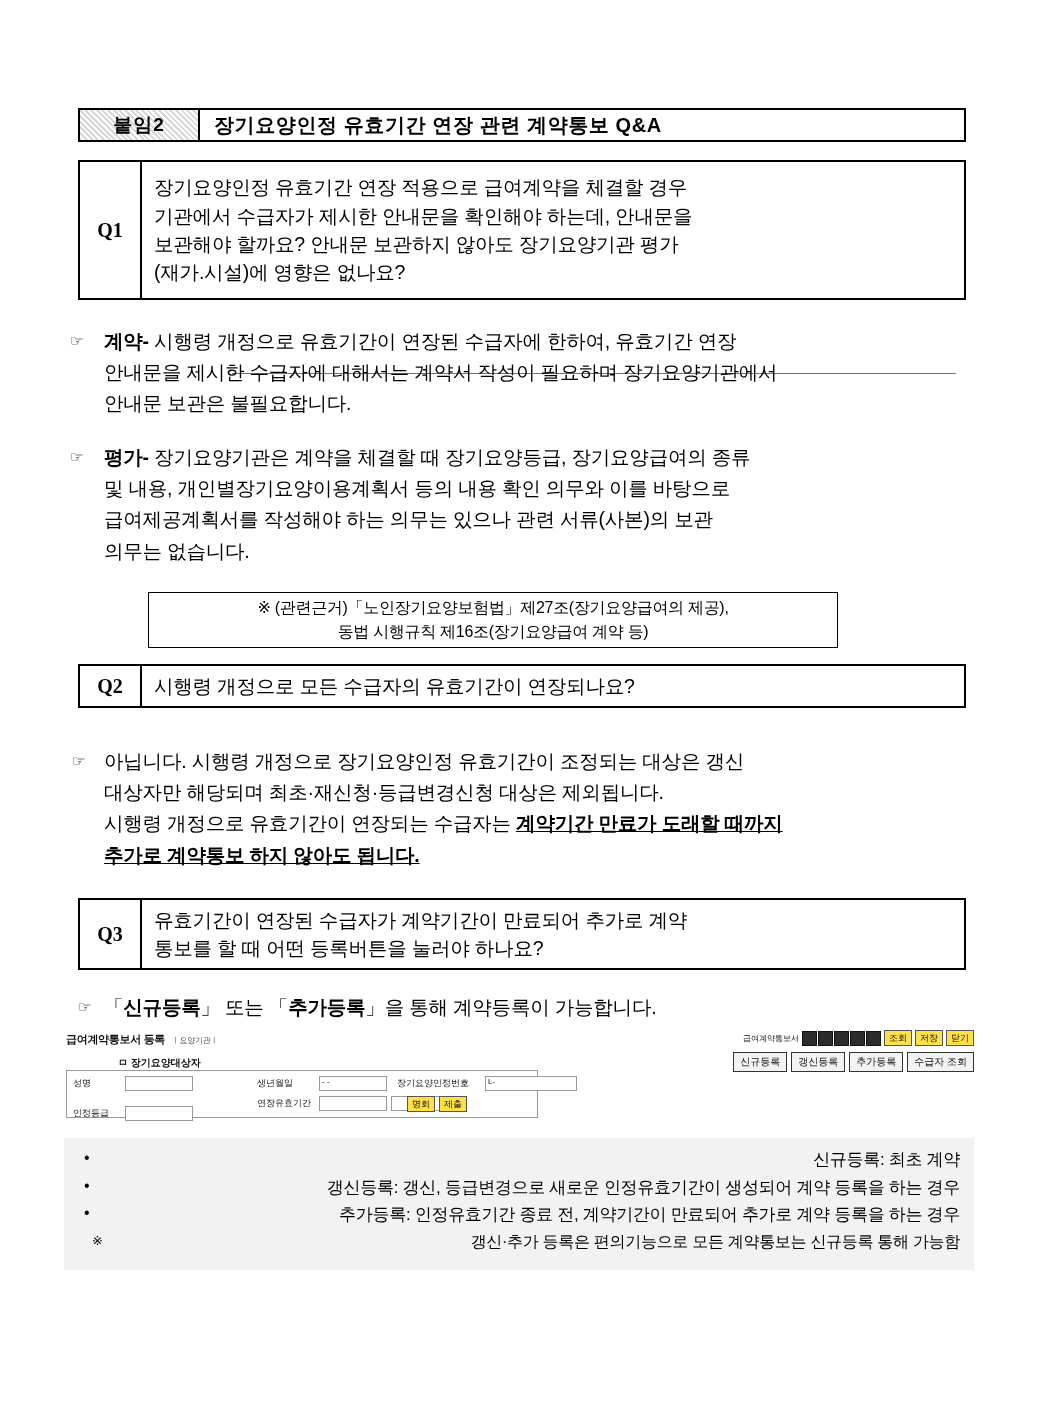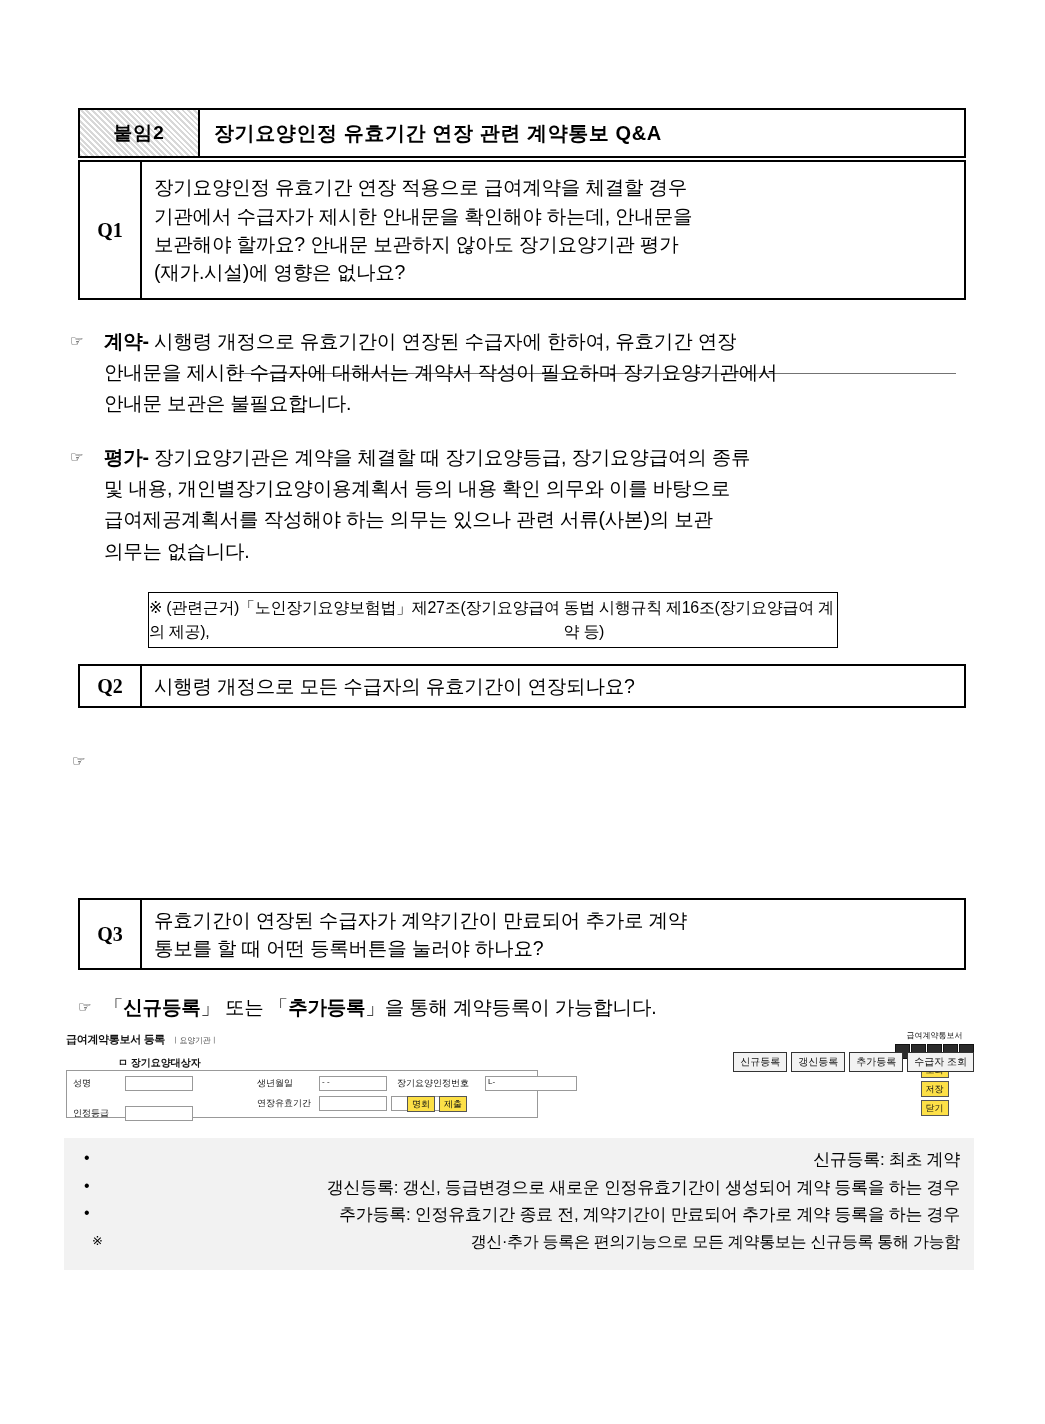--- a/index.html
+++ b/index.html
@@ -22,21 +22,21 @@
     height: 1424px;
     padding: 0;
   }
 
   
   .doc-header {
     position: absolute;
     left: 78px;
     top: 108px;
     width: 888px;
-    height: 50px;
+    height: 34px;
     display: flex;
     align-items: stretch;
   }
   .attach-tag {
     width: 118px;
     border: 2px solid #000;
     background: repeating-linear-gradient(
         45deg,
         #d8d8d8 0px, #d8d8d8 2px,
         #ffffff 2px, #ffffff 4px);
@@ -135,21 +135,21 @@
   
   #ref-box {
     position: absolute;
     left: 148px;
     top: 592px;
     width: 690px;
     height: 56px;
     border: 1px solid #000;
     box-sizing: border-box;
     display: flex;
-    flex-direction: row;
+    flex-direction: column;
     align-items: center;
     justify-content: center;
     font-size: 16px;
     line-height: 1.5;
     letter-spacing: -0.3px;
   }
 
   
   #a2-ptr { left: 72px; top: 752px; }
   #a2 { left: 104px; top: 746px; width: 880px; }
@@ -219,21 +219,20 @@
     line-height: 12px;
     display: inline-block;
   }
   #shot .topright {
     position: absolute;
     right: 0;
     top: 0;
     display: flex;
     align-items: center;
     gap: 3px;
-    flex-direction: column;
   }
   #shot .toolbar-icons {
     display: flex;
     gap: 1px;
   }
   #shot .ticon {
     width: 13px; height: 13px;
     background: #2b2b2b;
     border: 1px solid #111;
   }
@@ -340,20 +339,30 @@
   </div>
 
   <div class="qbox" id="q2-box">
     <div class="qlabel">Q2</div>
     <div class="qtext">
       <div>시행령 개정으로 모든 수급자의 유효기간이 연장되나요?</div>
     </div>
   </div>
 
   <div class="ptr" id="a2-ptr">☞</div>
+  <div class="ans" id="a2">
+    <div>아닙니다. 시행령 개정으로 장기요양인정 유효기간이 조정되는 대상은 갱신</div>
+    <div>대상자만 해당되며 최초·재신청·등급변경신청 대상은 제외됩니다.</div>
+    <div>
+      <span>시행령 개정으로 유효기간이 연장되는 수급자는 </span><span class="bold ul">계약기간 만료가 도래할 때까지</span>
+    </div>
+    <div>
+      <span class="bold ul">추가로 계약통보 하지 않아도 됩니다.</span>
+    </div>
+  </div>
 
   <div class="qbox" id="q3-box">
     <div class="qlabel">Q3</div>
     <div class="qtext">
       <div>유효기간이  연장된  수급자가  계약기간이  만료되어  추가로  계약</div>
       <div>통보를 할 때 어떤 등록버튼을 눌러야 하나요?</div>
     </div>
   </div>
 
   <div class="ptr" id="a3-ptr">☞</div>

